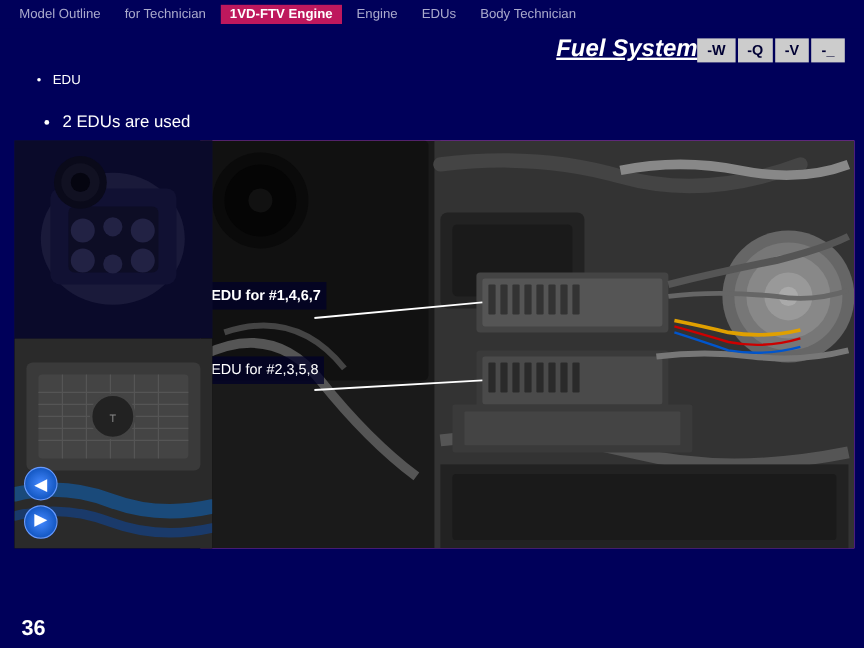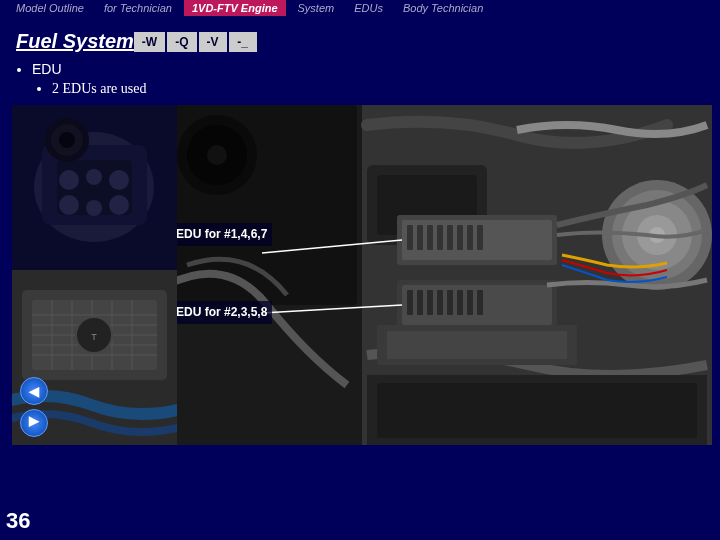--- a/index.html
+++ b/index.html
@@ -8,46 +8,45 @@
       height: 540px;
       background: #00005a;
       font-family: Arial, sans-serif;
       overflow: hidden;
       position: relative;
     }
 
     
     #top-nav {
       display: flex;
-      align-items: flex-start;
+      align-items: center;
       background: #00005a;
       height: 24px;
       padding: 0 8px;
       gap: 4px;
-      font-style: italic;
     }
     .nav-item {
       color: #aaaacc;
       font-size: 11px;
       padding: 2px 8px;
       cursor: pointer;
       white-space: nowrap;
     }
     .nav-item.active {
       background: #be185d;
       color: white;
       font-weight: bold;
     }
 
     
     #title-area {
       padding: 6px 16px 4px 16px;
       display: flex;
       align-items: center;
-      justify-content: flex-start;
+      justify-content: flex-end;
     }
     #page-title {
       color: white;
       font-size: 20px;
       font-weight: bold;
       font-style: italic;
       text-decoration: underline;
     }
     #toolbar-buttons {
       display: flex;
@@ -64,22 +63,22 @@
       min-width: 28px;
       text-align: center;
     }
 
     
     #content-area {
       padding: 4px 16px 8px 16px;
       color: white;
     }
     .bullet-main {
-      font-size: 14px;
-      margin-left: 16px;
+      font-size: 11px;
+      margin-left: 28px;
       margin-bottom: 4px;
       list-style-type: disc;
     }
     .bullet-sub {
       font-size: 14px;
       margin-left: 36px;
       list-style-type: disc;
     }
 
     
@@ -145,56 +144,56 @@
       justify-content: center;
       cursor: pointer;
       color: white;
       font-size: 14px;
       border: 1px solid #6699ff;
     }
 
     
     #page-number {
       position: absolute;
-      left: 6px;
+      left: 18px;
       bottom: 6px;
       color: white;
-      font-size: 22px;
+      font-size: 18px;
       font-weight: bold;
       z-index: 10;
     }
 
   </style>
 </head>
 <body>
 
 <div id="top-nav">
   <span class="nav-item">Model Outline</span>
   <span class="nav-item">for Technician</span>
   <span class="nav-item active">1VD-FTV Engine</span>
-  <span class="nav-item">System</span>
+  <span class="nav-item">Engine</span>
   <span class="nav-item">EDUs</span>
   <span class="nav-item">Body Technician</span>
 </div>
 
 <div id="title-area">
   <div id="page-title">Fuel System</div>
   <div id="toolbar-buttons">
     <button class="toolbar-btn">-W</button>
     <button class="toolbar-btn">-Q</button>
     <button class="toolbar-btn">-V</button>
     <button class="toolbar-btn">-_</button>
   </div>
 </div>
 
 <div id="content-area">
   <ul>
     <li class="bullet-main">EDU</li>
   </ul>
-  <ul style="margin-top:4px;font-family:Liberation Serif, serif;">
+  <ul style="margin-top:20px;">
     <li class="bullet-sub">2 EDUs are used</li>
   </ul>
 </div>
 
 <div id="image-area">
 
   <div id="left-panel">
     
     <svg width="165" height="165" xmlns="http://www.w3.org/2000/svg">
       <rect width="165" height="165" fill="#0a0a2a"></rect>
@@ -286,21 +285,21 @@
       <path d="M 395,160 Q 420,168 440,175 Q 470,180 500,172" stroke="#0055cc" stroke-width="2" fill="none"></path>
 
       <line x1="95" y1="148" x2="235" y2="135" stroke="white" stroke-width="1.5"></line>
 
       <line x1="95" y1="208" x2="235" y2="200" stroke="white" stroke-width="1.5"></line>
     </svg>
     
     
     <div style="position:absolute; left:4px; top:118px; color:white; font-size:12px; font-weight:bold; background:rgba(0,0,40,0.75); padding:3px 5px; line-height:1.4;">EDU for
 #1,4,6,7</div>
-    <div style="position:absolute; left:4px; top:196px; color:white; font-size:12px; font-weight:bold; background:rgba(0,0,40,0.75); padding:3px 5px; line-height:1.4;">EDU for
+    <div style="position:absolute; left:4px; top:180px; color:white; font-size:12px; font-weight:normal; background:rgba(0,0,40,0.75); padding:3px 5px; line-height:1.4;">EDU for
 #2,3,5,8</div>
   </div>
 
   <div id="small-image">
     <svg width="165" height="175" xmlns="http://www.w3.org/2000/svg">
       <rect width="165" height="175" fill="#1a1a1a"></rect>
 
       <rect x="0" y="0" width="165" height="175" fill="#2a2a2a"></rect>
 
       <rect x="10" y="20" width="145" height="90" rx="5" fill="#3a3a3a"></rect>

